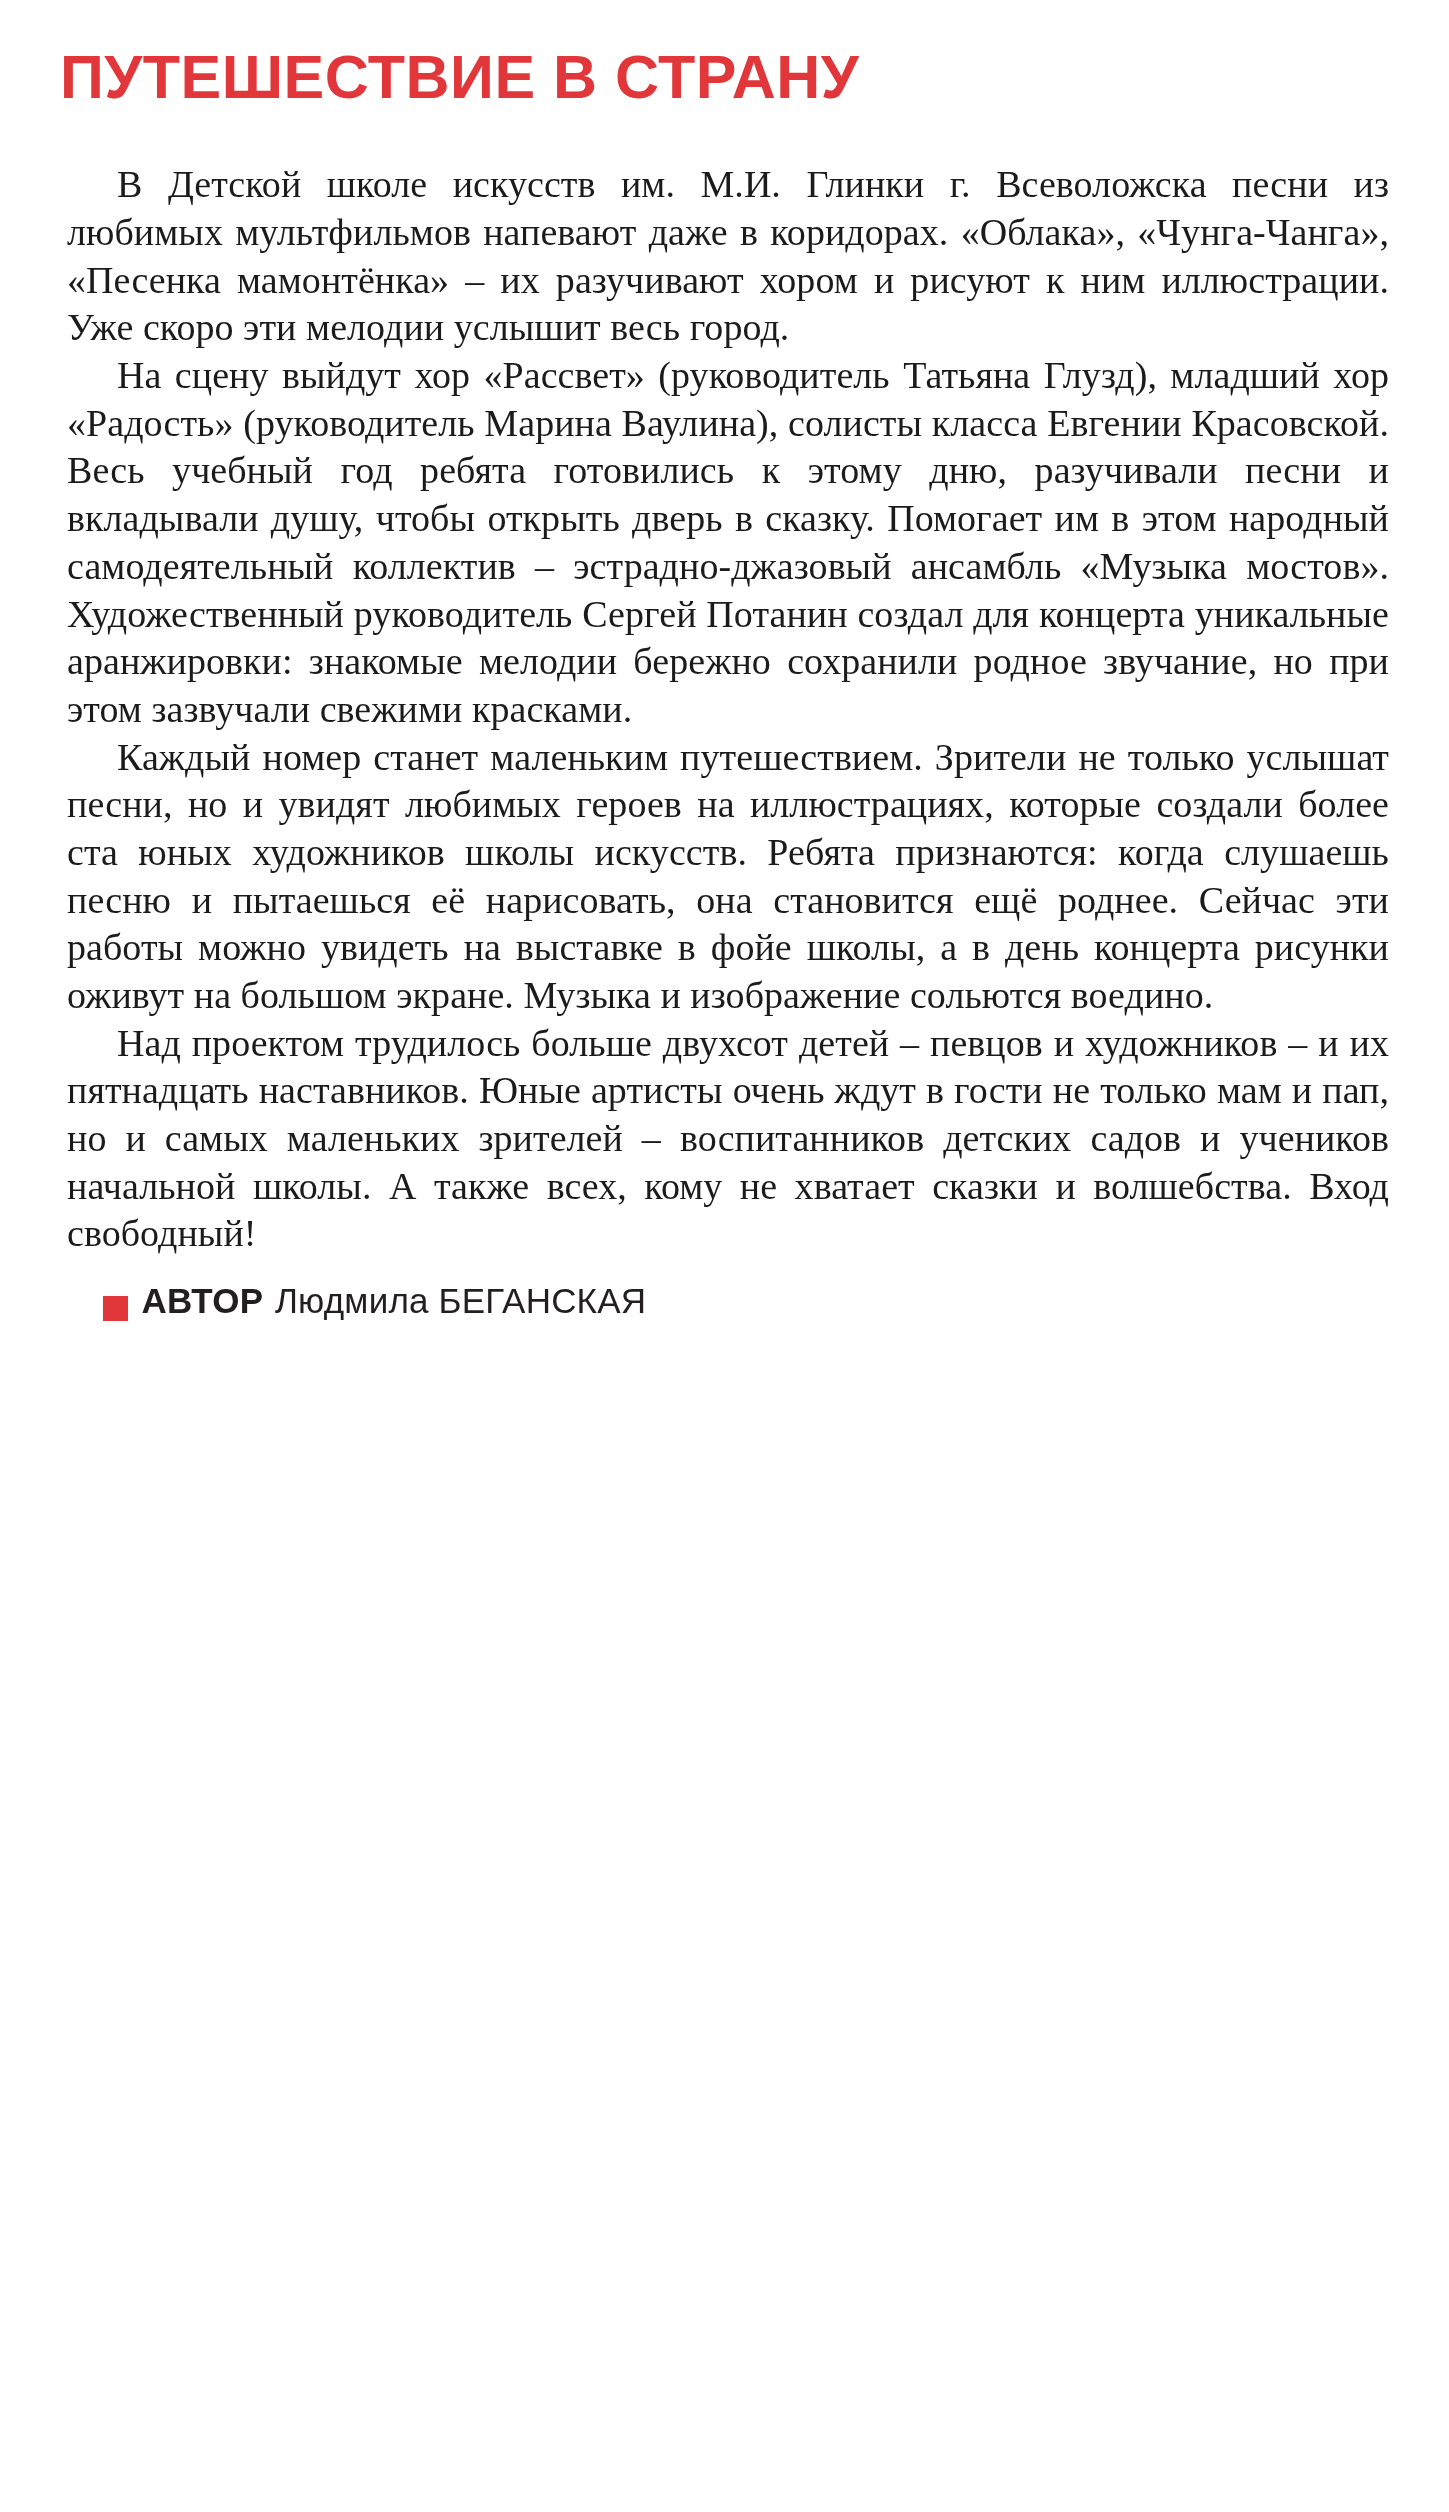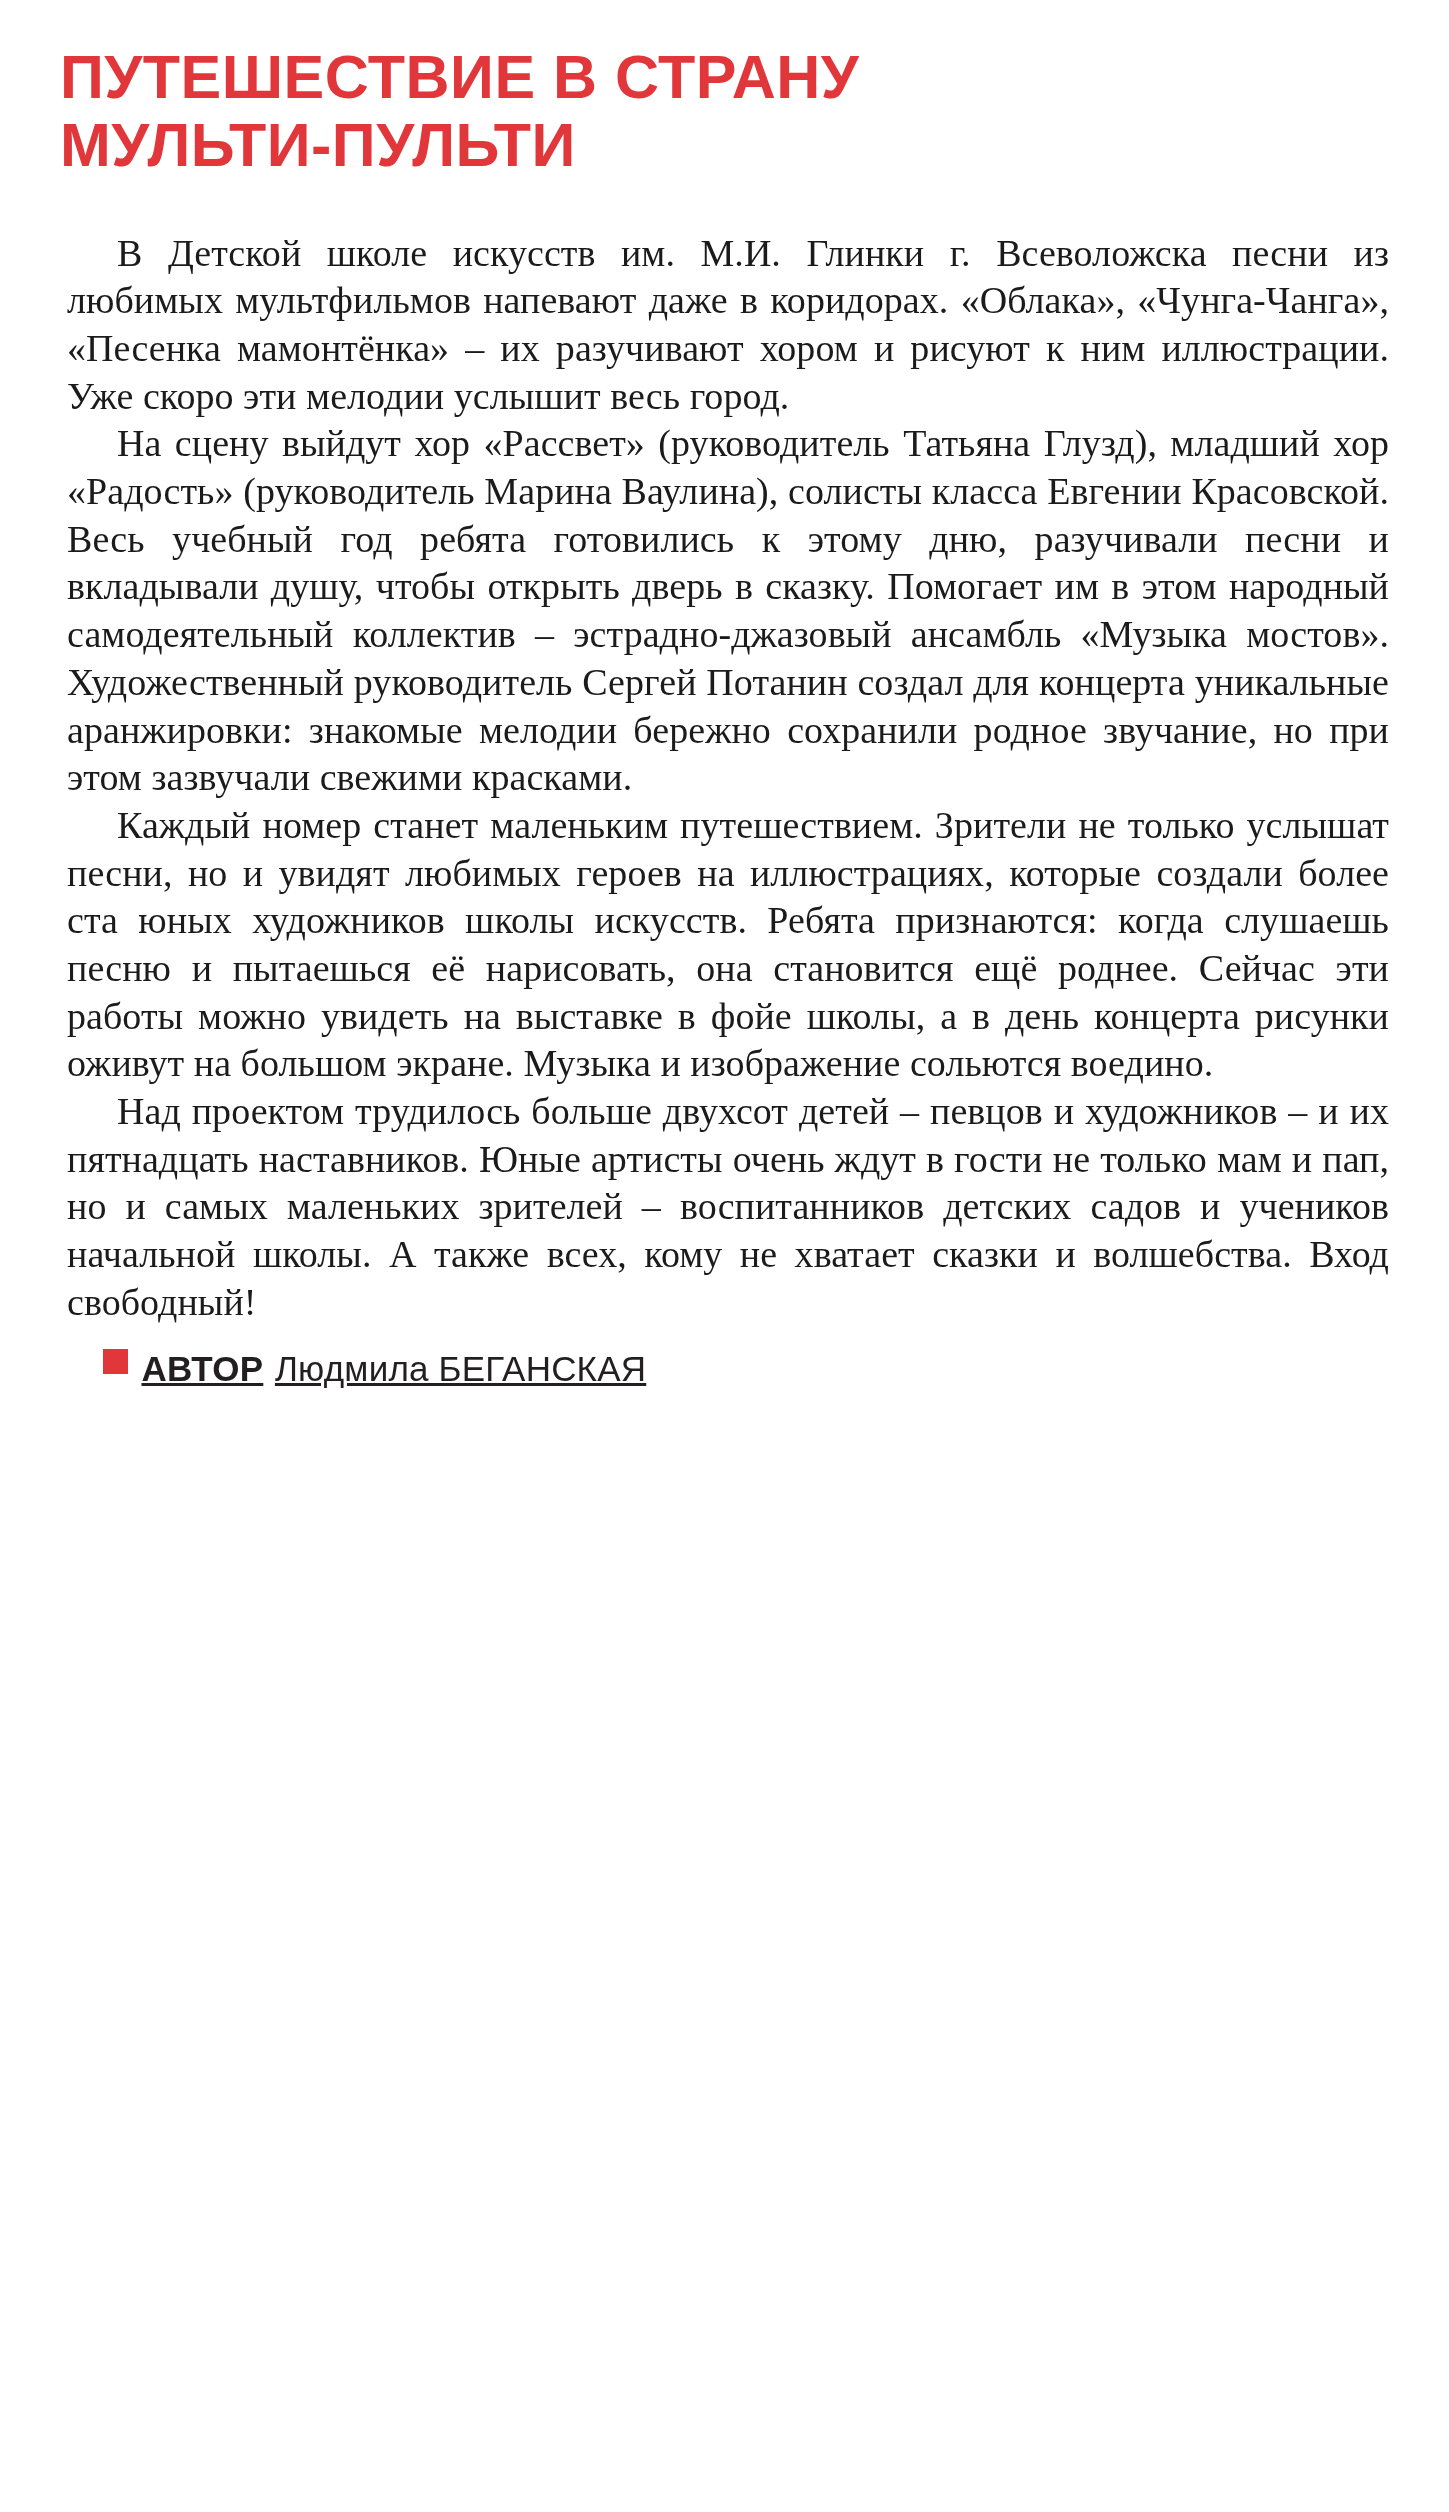--- a/index.html
+++ b/index.html
@@ -57,26 +57,25 @@
   }
   .body-text p {
     margin: 0;
     text-indent: 50px;
   }
   .body-text p.first {
     text-indent: 50px;
   }
   .byline {
     display: flex;
-    align-items: flex-start;
+    align-items: flex-end;
     margin: 23px 0 0 43px;
     font-family: "Liberation Sans", sans-serif;
     font-size: 35px;
     color: #231f20;
-    text-decoration: underline;
   }
   .byline-square {
     width: 25px;
     height: 25px;
     background: #e2373a;
     margin-right: 13.5px;
     flex: 0 0 auto;
   }
   .byline-label {
     font-weight: bold;
@@ -88,21 +87,20 @@
     letter-spacing: 0.2px;
   }
 </style>
 </head>
 <body>
 
 <div class="page">
 
   <h1 class="headline">
     <span class="line">ПУТЕШЕСТВИЕ В СТРАНУ</span>
-    <span class="line">МУЛЬТИ-ПУЛЬТИ</span>
   </h1>
 
 
   <div class="body-text">
     <p class="first">В Детской школе искусств им. М.И. Глинки г. Всеволожска песни из любимых мультфильмов напевают даже в коридорах. «Облака», «Чунга-Чанга», «Песенка мамонтёнка» – их разучивают хором и рисуют к ним иллюстрации. Уже скоро эти мелодии услышит весь город.</p>
     <p>На сцену выйдут хор «Рассвет» (руководитель Татьяна Глузд), младший хор «Радость» (руководитель Марина Ваулина), солисты класса Евгении Красовской. Весь учебный год ребята готовились к этому дню, разучивали песни и вкладывали душу, чтобы открыть дверь в сказку. Помогает им в этом народный самодеятельный коллектив – эстрадно-джазовый ансамбль «Музыка мостов». Художественный руководитель Сергей Потанин создал для концерта уникальные аранжировки: знакомые мелодии бережно сохранили родное звучание, но при этом зазвучали свежими красками.</p>
     <p>Каждый номер станет маленьким путешествием. Зрители не только услышат песни, но и увидят любимых героев на иллюстрациях, которые создали более ста юных художников школы искусств. Ребята признаются: когда слушаешь песню и пытаешься её нарисовать, она становится ещё роднее. Сейчас эти работы можно увидеть на выставке в фойе школы, а в день концерта рисунки оживут на большом экране. Музыка и изображение сольются воедино.</p>
     <p>Над проектом трудилось больше двухсот детей – певцов и художников – и их пятнадцать наставников. Юные артисты очень ждут в гости не только мам и пап, но и самых маленьких зрителей – воспитанников детских садов и учеников начальной школы. А также всех, кому не хватает сказки и волшебства. Вход свободный!</p>
   </div>
 

